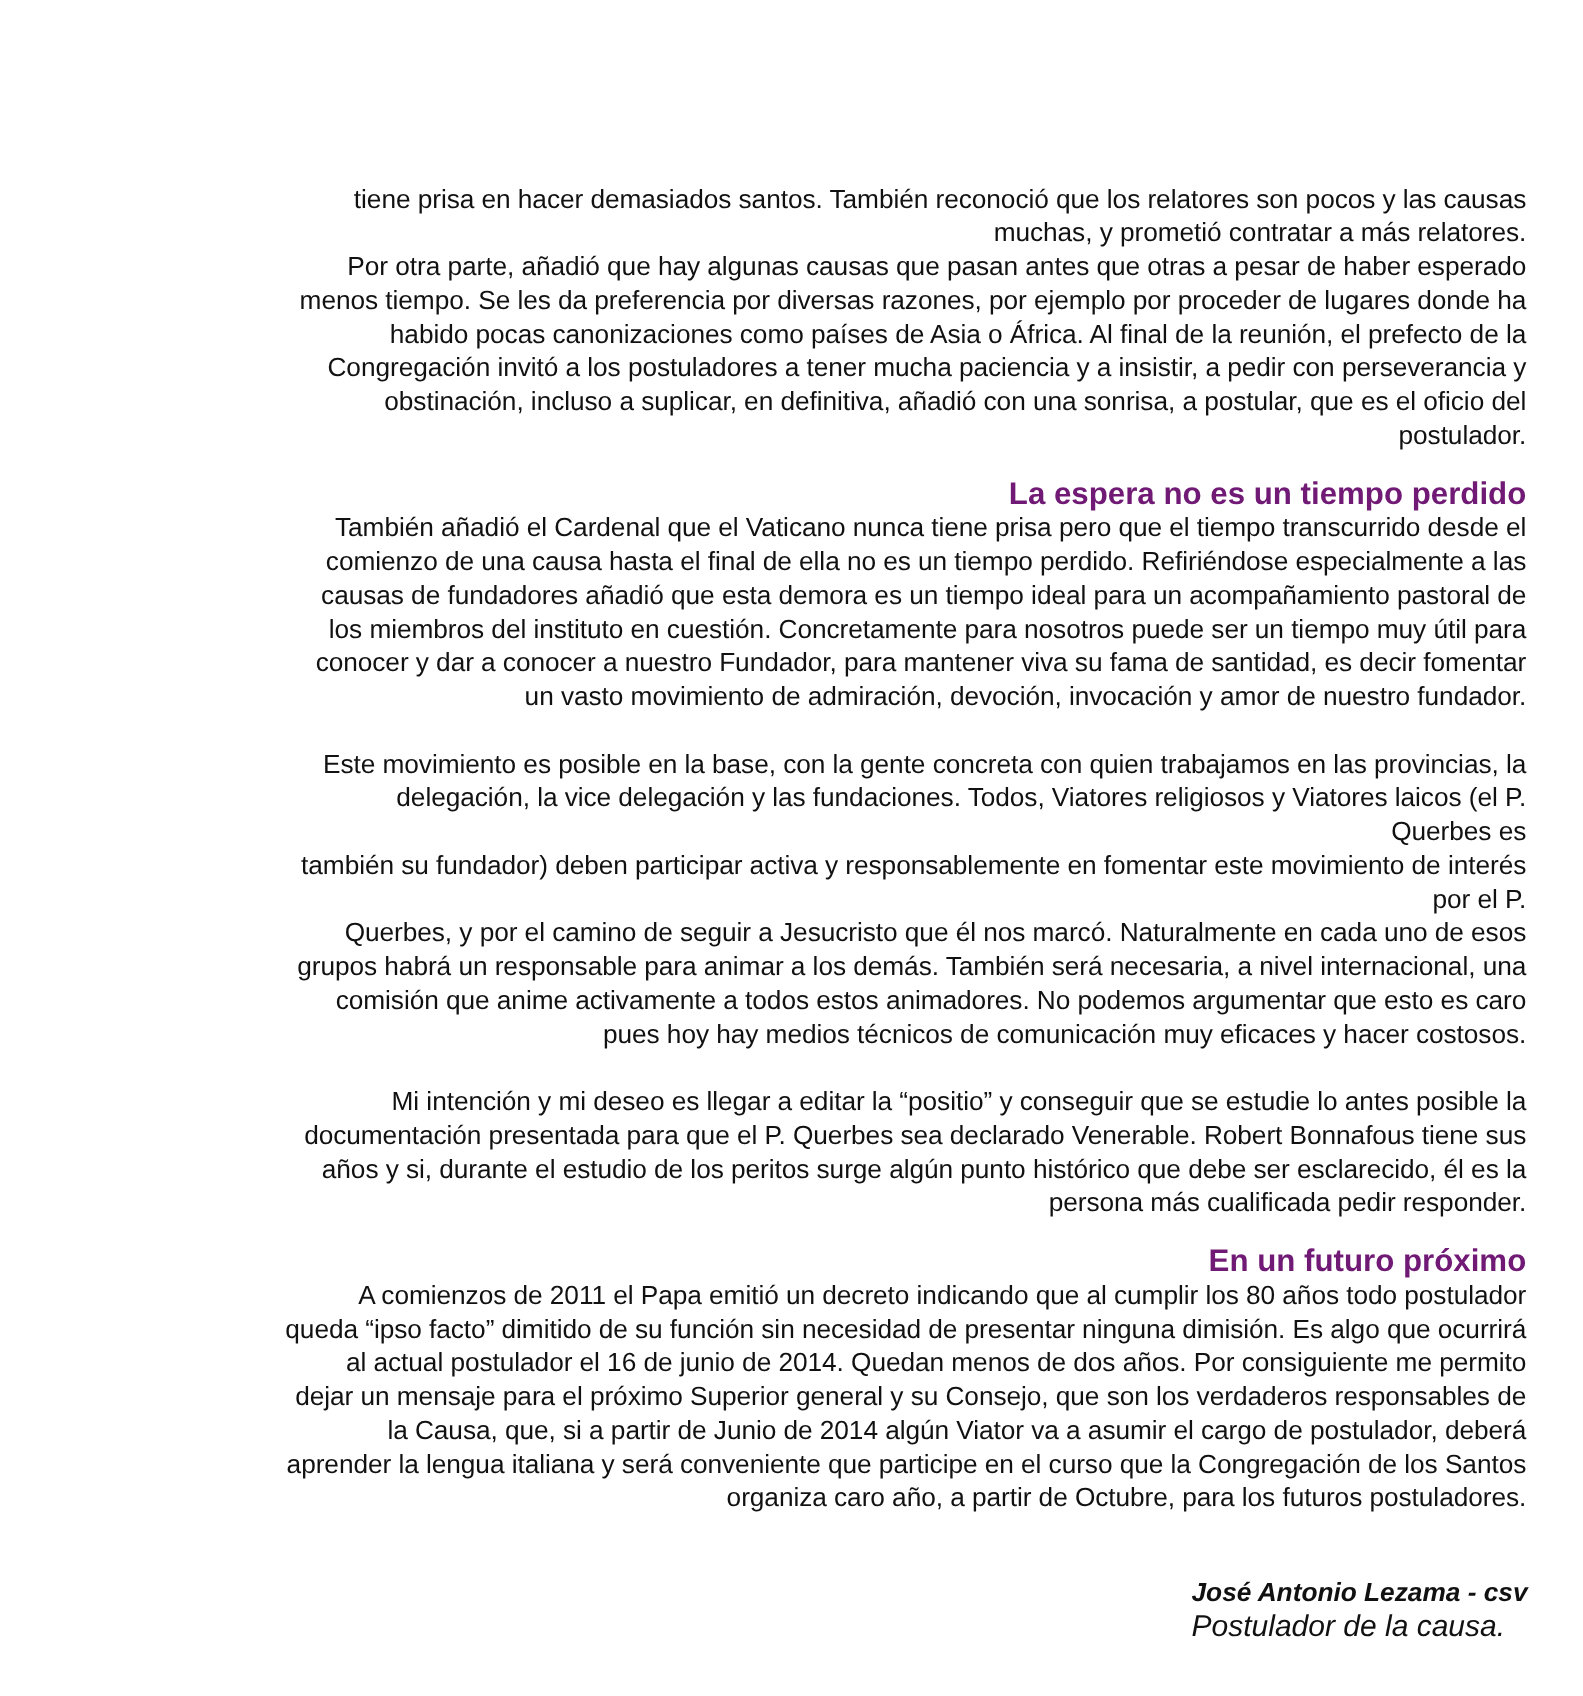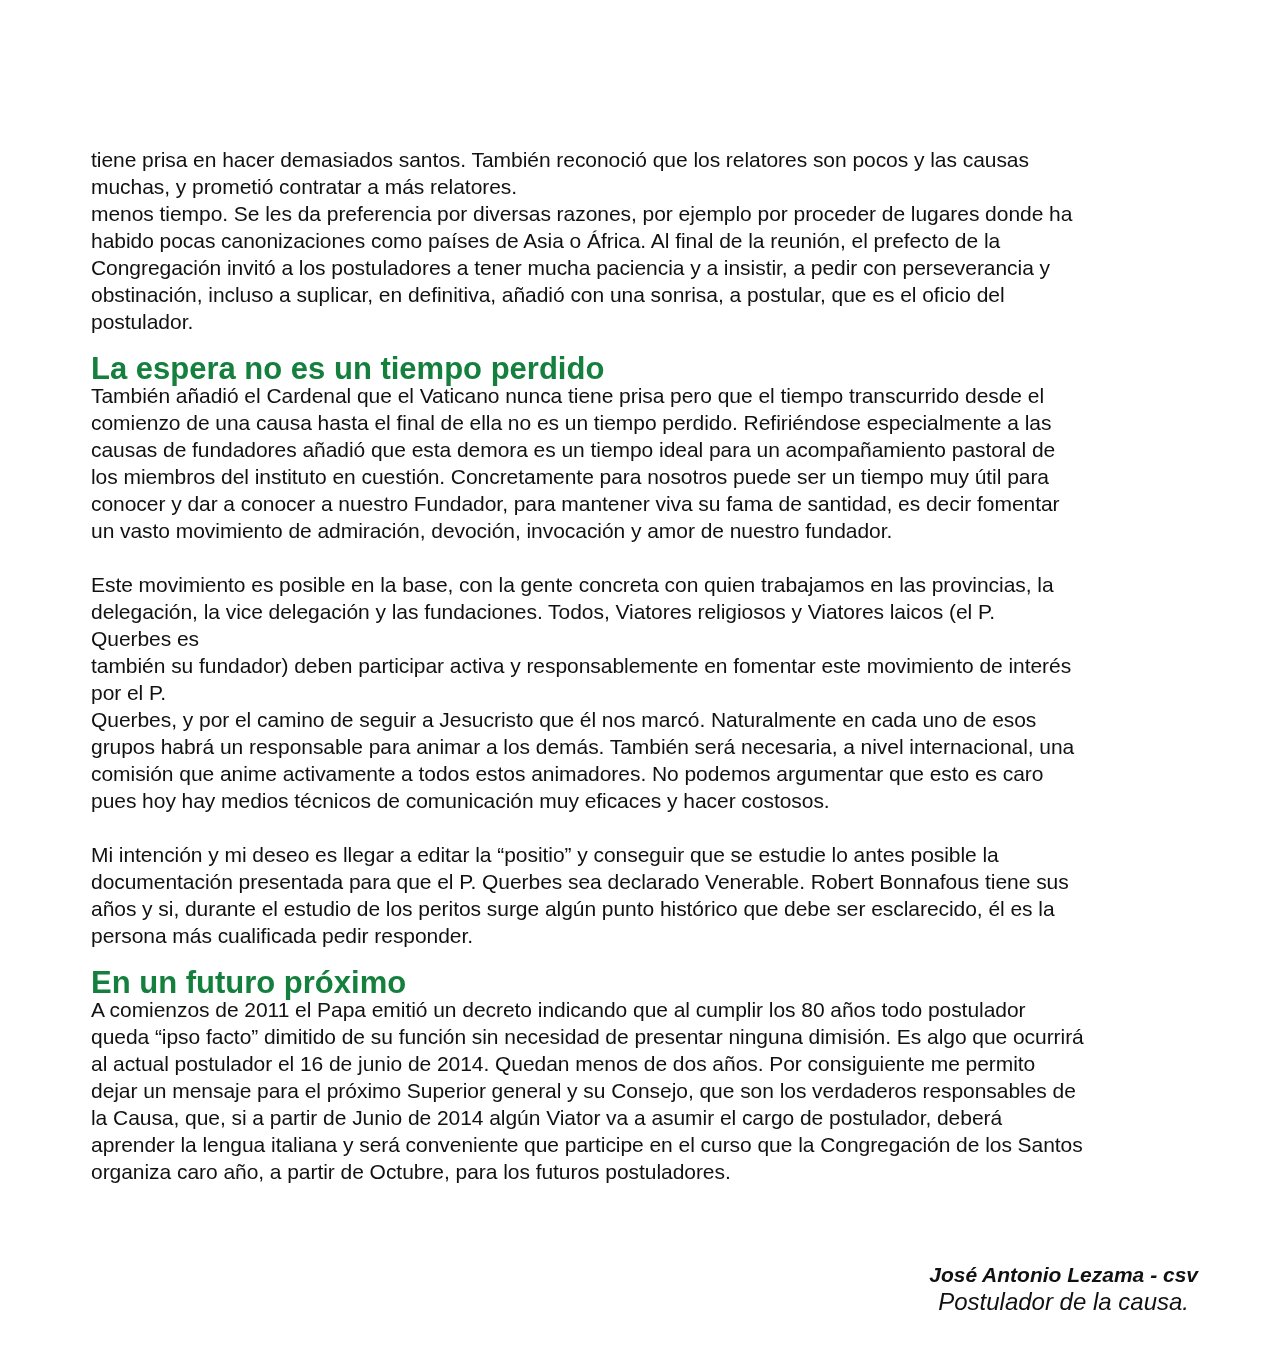--- a/index.html
+++ b/index.html
@@ -13,45 +13,46 @@
       position: relative;
       overflow: hidden;
       font-family: "Liberation Sans", sans-serif;
       color: #111111;
     }
     .page {
       position: absolute;
       left: 91px;
       top: 146px;
       width: 1130px;
+      text-align: right;
     }
     .line {
       font-size: 21px;
       line-height: 27px;
       height: 27px;
       white-space: nowrap;
       letter-spacing: -0.05px;
     }
     .blank {
       height: 27px;
     }
     .heading {
-      font-size: 31px;
+      font-size: 25px;
       font-weight: bold;
-      color: #15803d;
+      color: #701a75;
       line-height: 27px;
       height: 27px;
       margin-top: 20px;
       white-space: nowrap;
     }
     .signature {
       position: absolute;
-      right: 68px;
+      right: 44px;
       top: 1261px;
-      text-align: center;
+      text-align: left;
     }
     .sig-name {
       font-size: 21px;
       font-weight: bold;
       font-style: italic;
       line-height: 28px;
       white-space: nowrap;
     }
     .sig-role {
       font-size: 24px;
@@ -61,20 +62,21 @@
     }
   </style>
 </head>
 <body>
 
 <div class="page">
 
   <div>
     <div class="line">tiene prisa en hacer demasiados santos. También reconoció que los relatores son pocos y las causas</div>
     <div class="line">muchas, y prometió contratar a más relatores.</div>
+    <div class="line">Por otra parte, añadió que hay algunas causas que pasan antes que otras a pesar de haber esperado</div>
     <div class="line">menos tiempo. Se les da preferencia por diversas razones, por ejemplo por proceder de lugares donde ha</div>
     <div class="line">habido pocas canonizaciones como países de Asia o África. Al final de la reunión, el prefecto de la</div>
     <div class="line">Congregación invitó a los postuladores a tener mucha paciencia y a insistir, a pedir con perseverancia y</div>
     <div class="line">obstinación, incluso a suplicar, en definitiva, añadió con una sonrisa, a postular, que es el oficio del</div>
     <div class="line">postulador.</div>
   </div>
 
   <div class="heading">La espera no es un tiempo perdido</div>
 
   <div>

